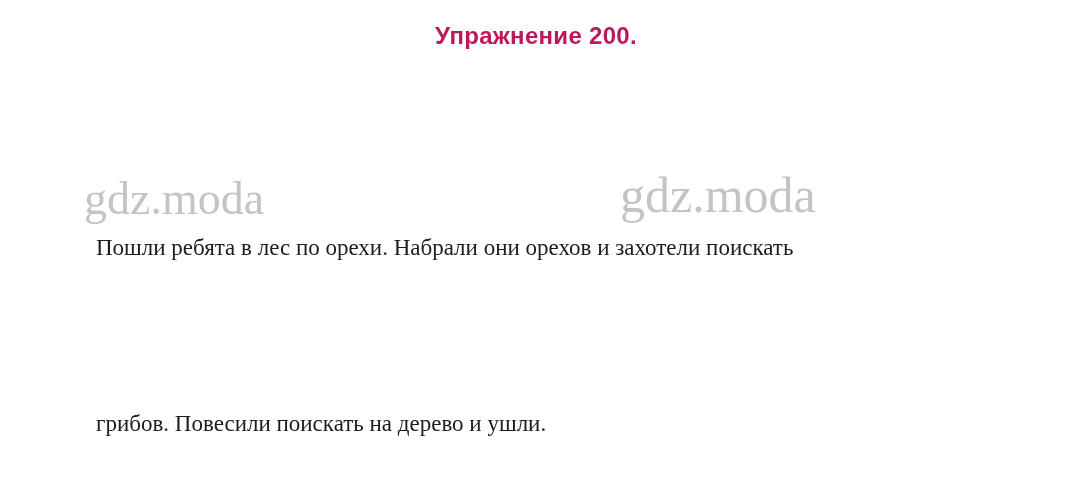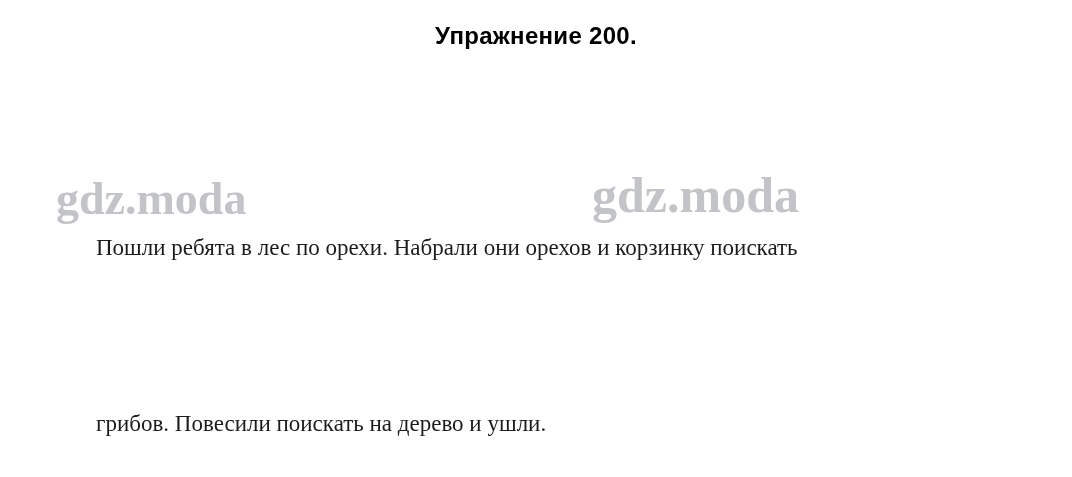--- a/index.html
+++ b/index.html
@@ -22,48 +22,49 @@
   .title {
     position: absolute;
     top: 22px;
     left: 0;
     width: 100%;
     text-align: center;
     font-family: "Liberation Sans", sans-serif;
     font-weight: bold;
     font-size: 24px;
     letter-spacing: 0.3px;
-    color: #000000;
+    color: #be185d;
   }
   .body-text {
     position: absolute;
     top: 94px;
     left: 96px;
     width: 900px;
     font-size: 23px;
     line-height: 44px;
     color: #1c1c1c;
     white-space: pre-wrap;
   }
   .line {
     position: relative;
     height: 44px;
     white-space: nowrap;
   }
   
   .watermark {
     position: absolute;
     font-family: "Liberation Serif", serif;
-    font-weight: bold;
+    font-weight: normal;
     font-size: 46px;
     color: rgba(120, 124, 130, 0.45);
     letter-spacing: 0px;
     user-select: none;
     pointer-events: none;
     text-shadow: 1px 1px 0 rgba(255,255,255,0.75);
+    margin-left: 28px;
   }
   .wm-left {
     top: 172px;
     left: 56px;
   }
   .wm-right {
     top: 166px;
     left: 592px;
     font-size: 50px;
   }
@@ -71,21 +72,21 @@
 </head>
 <body>
 
 <div class="page">
 
   <div class="title">Упражнение 200.</div>
 
   <div class="body-text">
 
     <div class="line">
-      <span>Пошли ребята в лес по орехи. Набрали они орехов и корзинку поискать</span>
+      <span>Пошли ребята в лес по орехи. Набрали они орехов и захотели поискать</span>
     </div>
 
     <div class="line">
       <span>грибов. Повесили поискать на дерево и ушли.</span>
     </div>
 
     
 
     
 

